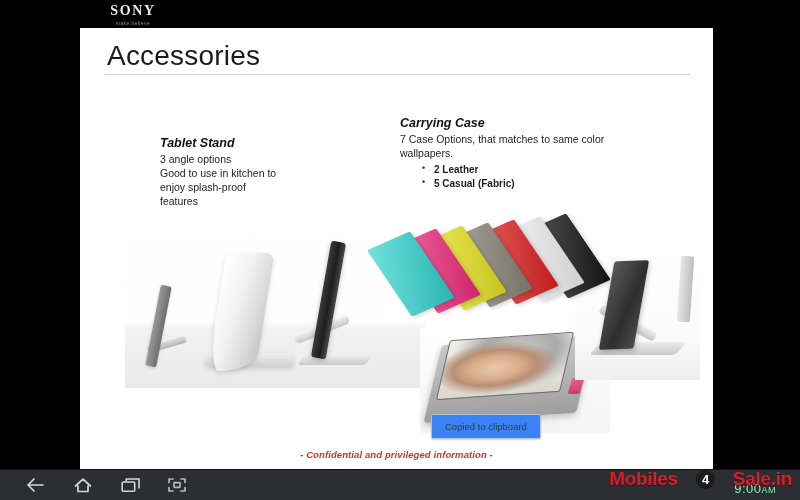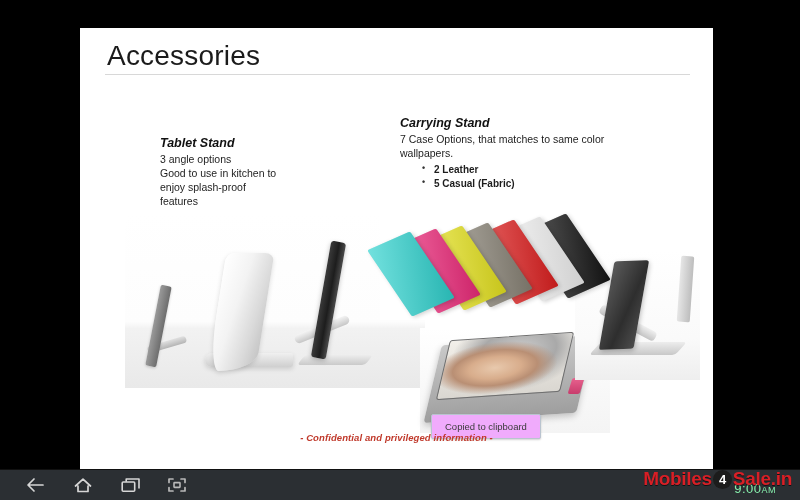--- a/index.html
+++ b/index.html
@@ -320,34 +320,34 @@
     transform: rotate(4deg);
     border-radius: 2px;
   }
 
   
   #toast {
     position: absolute;
     left: 351px;
     top: 386px;
     padding: 6px 13px;
-    background: #f0abfc;
+    background: #3b82f6;
     border: 1px solid #b9c4cf;
     border-radius: 2px;
     font-size: 9.5px;
     color: #3b3b3b;
     box-shadow: 0 1px 2px rgba(0,0,0,0.18);
   }
 
   
   #confidential {
     position: absolute;
     left: 0;
     right: 0;
-    top: 404px;
+    top: 421px;
     text-align: center;
     font-size: 9.5px;
     font-weight: bold;
     font-style: italic;
     color: #c0392b;
     letter-spacing: 0.1px;
   }
 
   
   #navbar {
@@ -392,56 +392,61 @@
     right: 8px;
     bottom: 10px;
     display: flex;
     align-items: center;
     font-family: "Liberation Sans", sans-serif;
     font-weight: bold;
     font-size: 19px;
     color: #d81f26;
     text-shadow: 0 1px 0 rgba(0,0,0,0.6);
     letter-spacing: -0.3px;
+    gap: 17px;
   }
   #wm-badge {
     display: inline-flex;
     align-items: center;
     justify-content: center;
     width: 19px;
     height: 19px;
     margin: 0 1px;
     border-radius: 50%;
     background: #1c1c1c;
     color: #ffffff;
     font-size: 13px;
     text-shadow: none;
   }
 </style>
 </head>
 <body>
 
 <div id="screen">
 
+  <div id="sony-logo">
+    <div id="sony-wordmark">SONY</div>
+    <div id="sony-tagline">make.believe</div>
+  </div>
 
   <div id="slide">
 
     <div id="slide-title">Accessories</div>
     <div id="title-rule"></div>
 
     <div id="stand-block">
       <div class="block-heading">Tablet Stand</div>
       <div class="block-body" style="white-space: pre-line;">3 angle options
 Good to use in kitchen to
 enjoy splash-proof
 features</div>
     </div>
 
     <div id="case-block">
-      <div class="block-heading">Carrying Stand</div>
+      <div class="block-heading">Carrying Case</div>
       <div class="block-body" style="white-space: pre-line;">7 Case Options, that matches to same color
 wallpapers.</div>
       <ul id="case-bullets">
         <li>2 Leather</li>
         <li>5 Casual (Fabric)</li>
       </ul>
     </div>
 
     <div id="photo-stand">
       <div id="stand-left-leg"></div>

